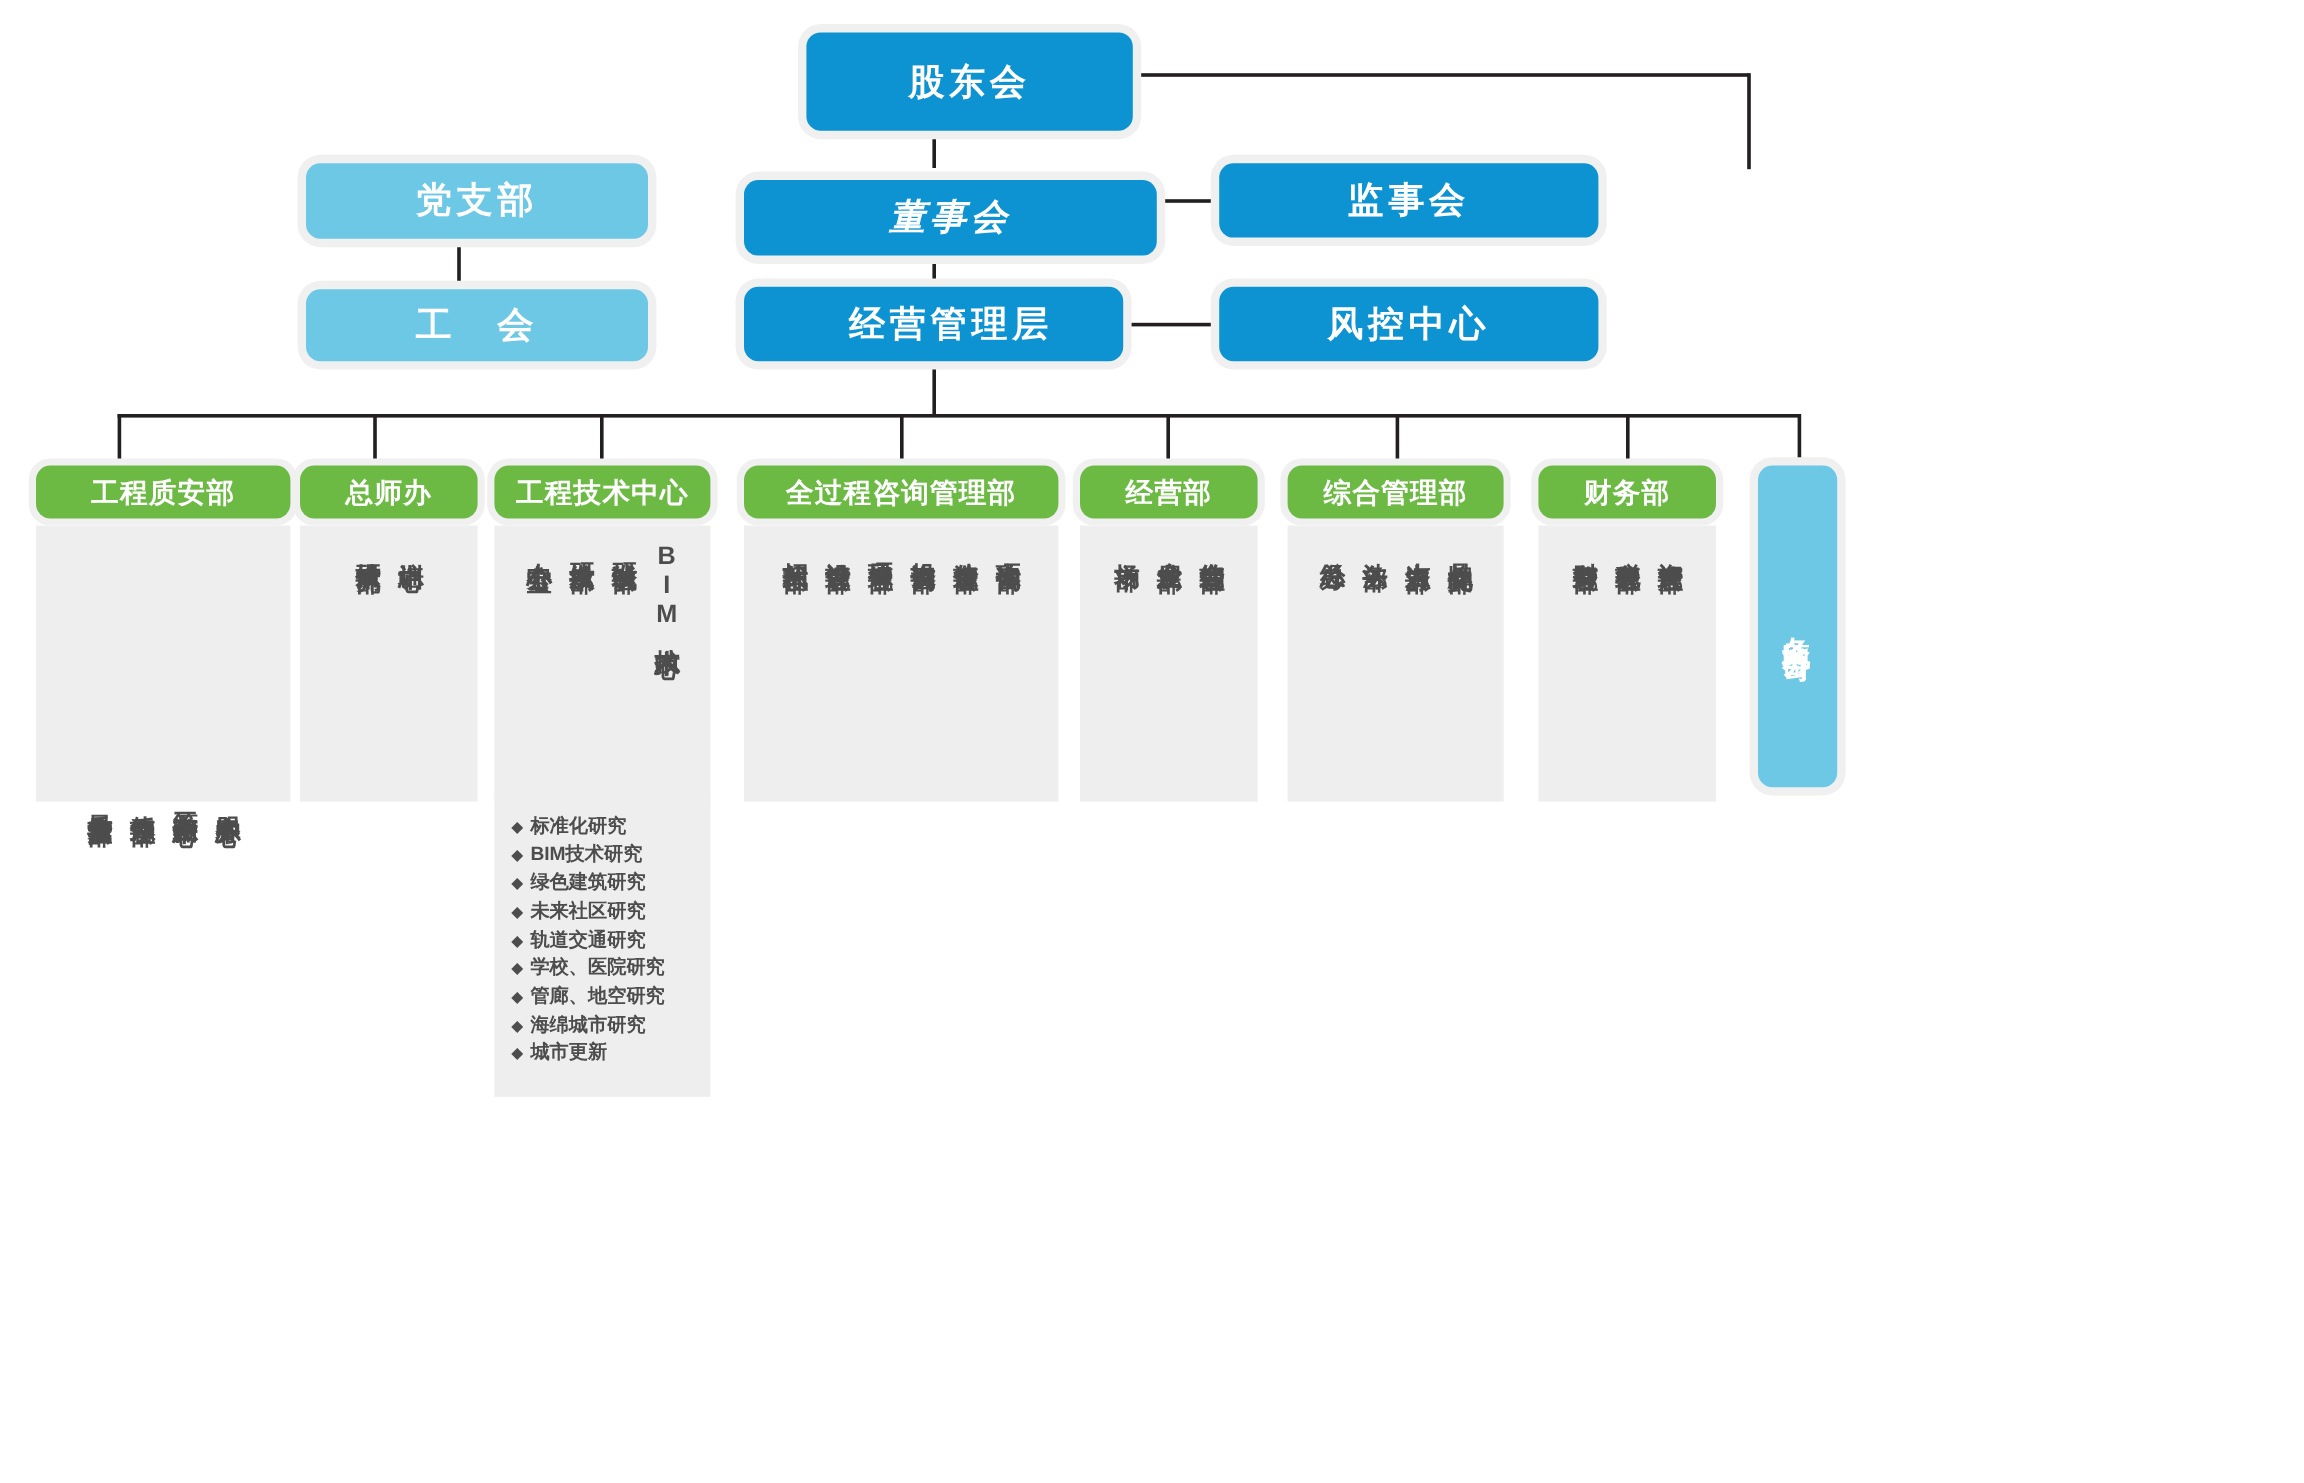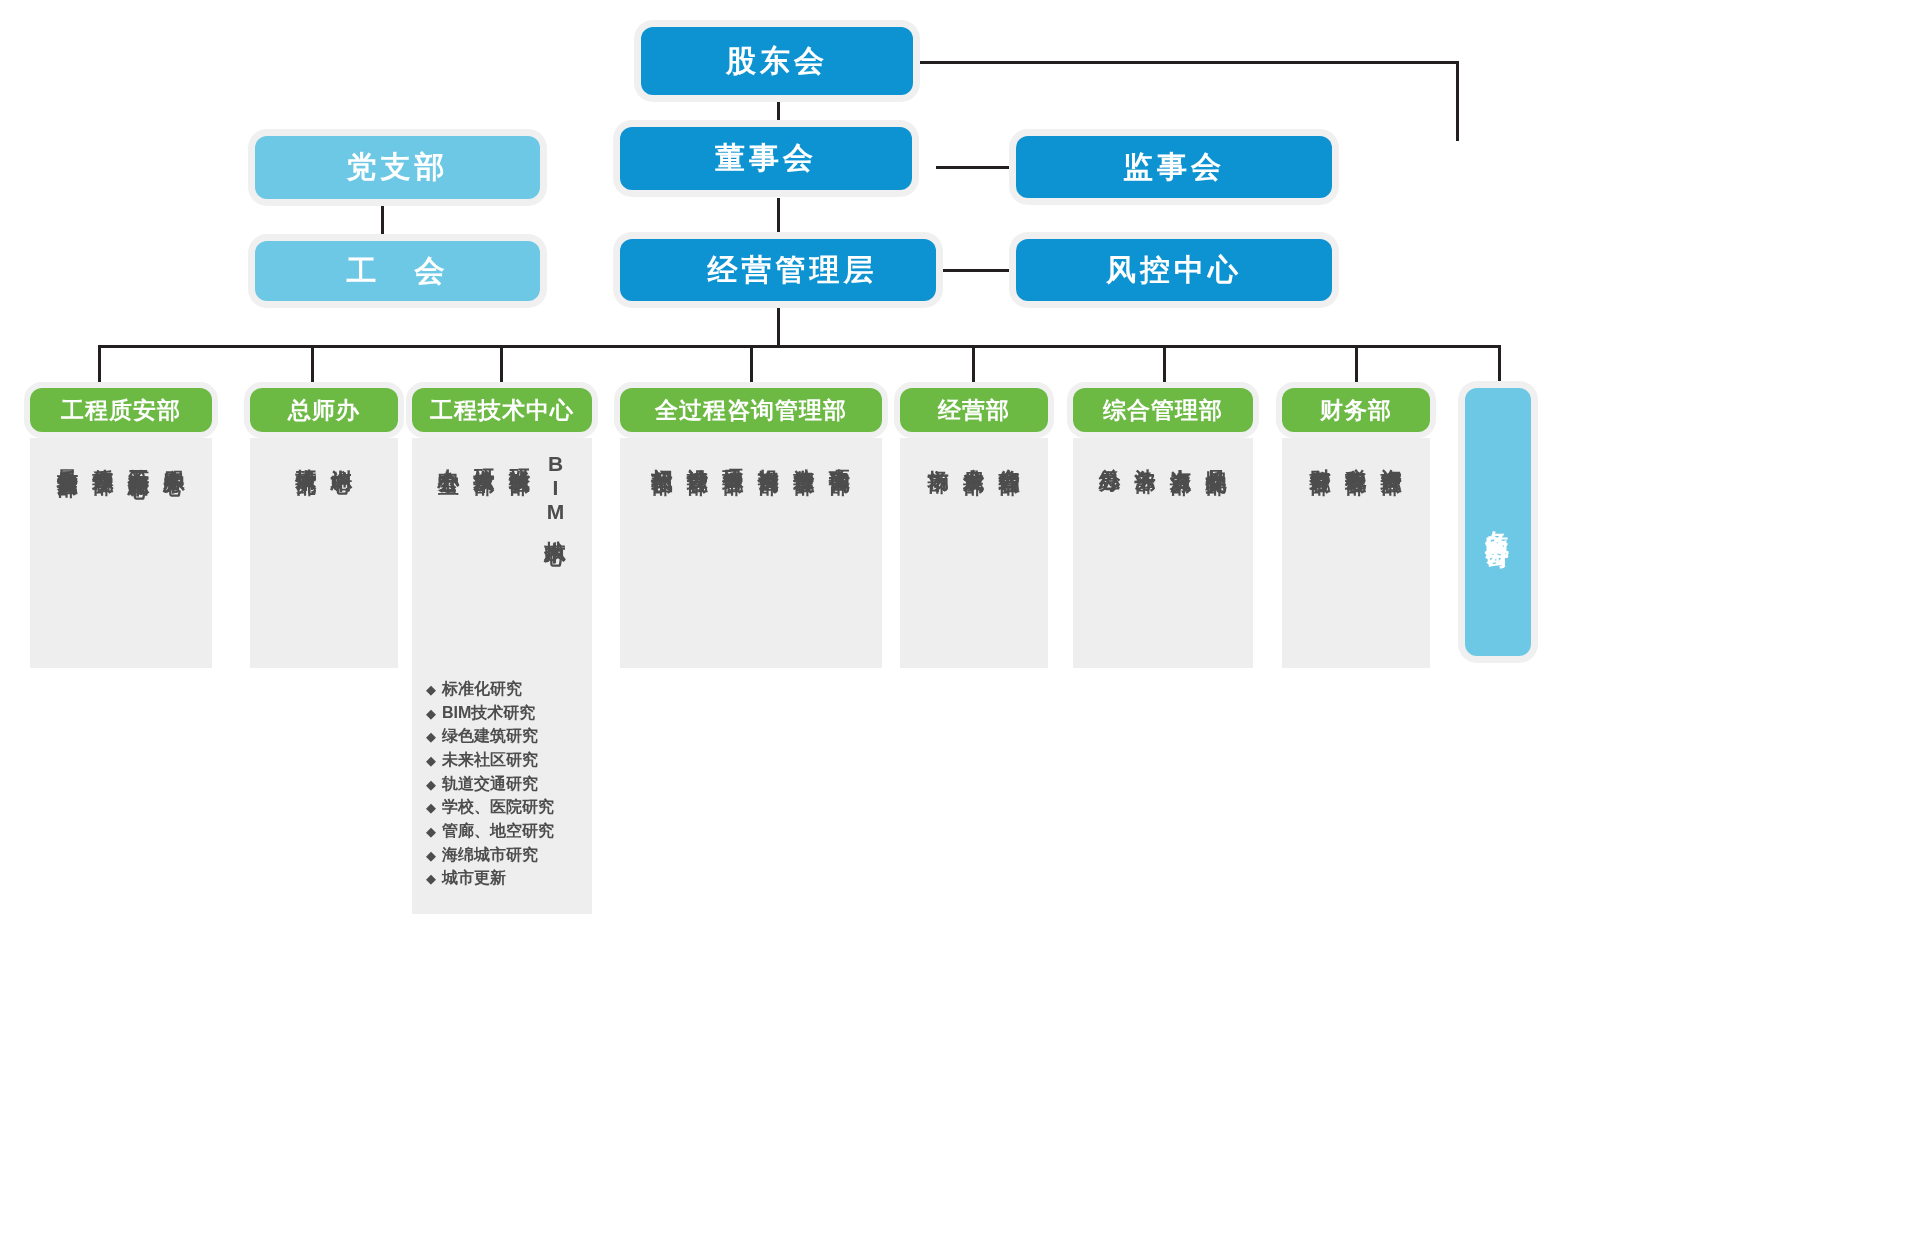--- a/index.html
+++ b/index.html
@@ -59,25 +59,25 @@
   <div class="ln lnh" style="left:98px;top:345px;width:1402px;"></div>
   <div class="ln lnv" style="left:98px;top:345px;height:43px;"></div>
   <div class="ln lnv" style="left:311px;top:345px;height:43px;"></div>
   <div class="ln lnv" style="left:500px;top:345px;height:43px;"></div>
   <div class="ln lnv" style="left:750px;top:345px;height:43px;"></div>
   <div class="ln lnv" style="left:972px;top:345px;height:43px;"></div>
   <div class="ln lnv" style="left:1163px;top:345px;height:43px;"></div>
   <div class="ln lnv" style="left:1355px;top:345px;height:43px;"></div>
   <div class="ln lnv" style="left:1498px;top:345px;height:43px;"></div>
 
-  <div class="node blue top-label" style="left:641px;top:27px;width:272px;height:68px;font-family:Liberation Mono, monospace;">
+  <div class="node blue top-label" style="left:672px;top:27px;width:272px;height:82px;font-family:Liberation Mono, monospace;">
     <span>股东会</span>
   </div>
 
-  <div class="node blue top-label" style="left:620px;top:127px;width:292px;height:63px;">
+  <div class="node blue top-label" style="left:620px;top:150px;width:344px;height:63px;font-style:italic;">
     <span>董事会</span>
   </div>
 
   <div class="node blue top-label" style="left:1016px;top:136px;width:316px;height:62px;">
     <span>监事会</span>
   </div>
 
   <div class="node blue top-label" style="left:620px;top:239px;width:316px;height:62px;padding-left:29px;">
     <span>经营管理层</span>
   </div>
@@ -87,21 +87,21 @@
   </div>
 
   <div class="node lightblue top-label" style="left:239px;top:136px;width:285px;height:63px;">
     <span>党支部</span>
   </div>
 
   <div class="node lightblue top-label" style="left:239px;top:241px;width:285px;height:60px;">
     <span>工　会</span>
   </div>
 
-  <div class="dept" style="left:30px;top:388px;width:182px;">
+  <div class="dept" style="left:30px;top:388px;width:212px;text-align:right;">
     <div class="dept-head">
       <span>工程质安部</span>
     </div>
     <div class="dept-body" style="height:230px;">
       <span class="vtext">客户服务中心</span>
       <span class="vtext">第三方安全评估中心</span>
       <span class="vtext">体系管理部</span>
       <span class="vtext">质量安全管控部</span>
     </div>
   </div>

